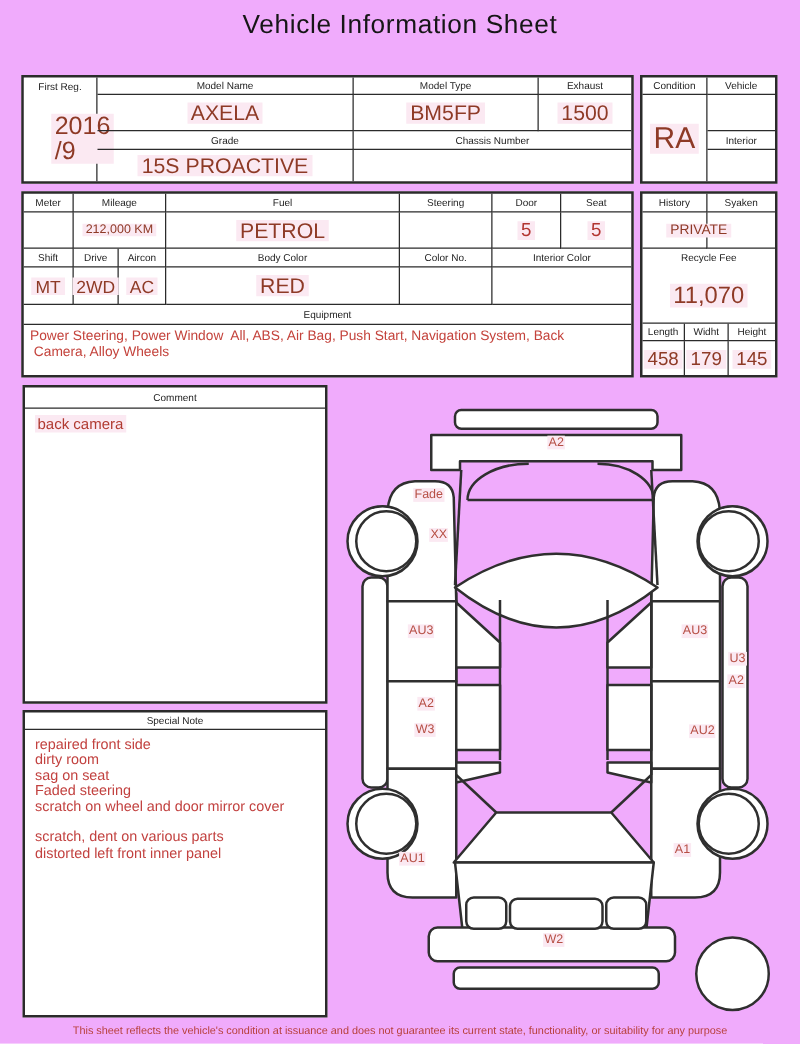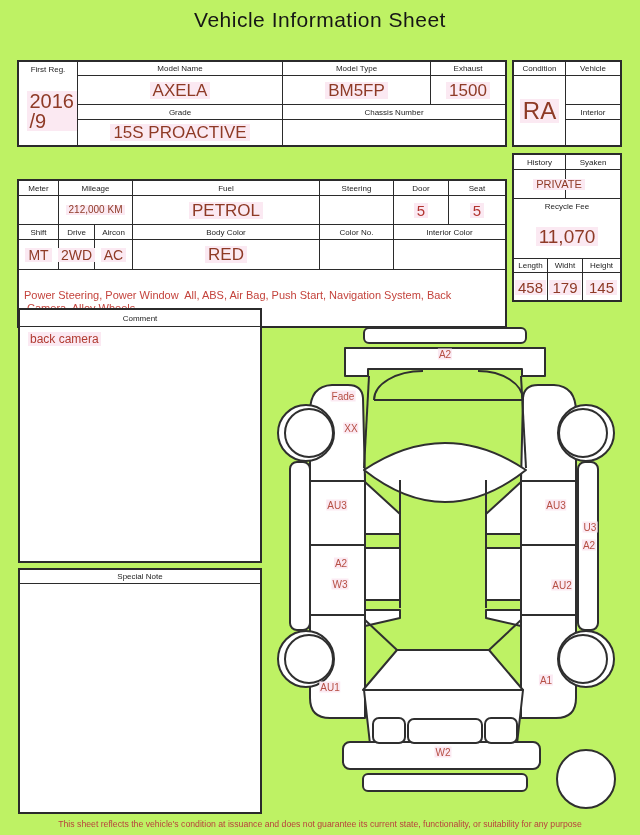--- a/index.html
+++ b/index.html
@@ -1,29 +1,29 @@
 <!DOCTYPE html>
 <html><head>
 <meta charset="utf-8">
 <style>
   html,body{margin:0;padding:0;background:#fff;}
-  .sheet{position:relative;width:640px;height:835px;background:#bef264;
+  .sheet{position:relative;width:640px;height:835px;background:#f0abfc;
          font-family:"Liberation Sans",sans-serif;color:#222;overflow:hidden;}
   .title{position:absolute;left:0;top:8px;width:100%;text-align:center;
          font-size:21px;letter-spacing:.5px;color:#161616;}
   .box{position:absolute;border:2px solid #2b2b2b;box-sizing:border-box;background:#fff;}
   .grid{display:grid;box-sizing:border-box;}
   .c{box-sizing:border-box;display:flex;align-items:center;justify-content:center;overflow:visible;}
   .h{font-size:8px;color:#1d1d1d;}
   .br{border-right:1.5px solid #2b2b2b;}
   .bb{border-bottom:1.5px solid #2b2b2b;}
   .v{color:#8e3a26;}
   .hl{background:#fbe9f2;padding:0 3px;white-space:pre-line;text-align:center;line-height:1.0;}
   .big{font-size:17px;}
-  .leftalign{justify-content:flex-end;margin-left:36px;}
+  .leftalign{justify-content:center;margin-left:36px;}
   .note-lines{white-space:pre-line;font-size:11.5px;line-height:12.4px;color:#c2413f;padding:6px 8px;}
   .equip{font-size:11px;line-height:13px;color:#c4433c;padding:3px 5px;white-space:pre-wrap;
          align-items:flex-start;justify-content:flex-start;text-align:left;}
   .diagram{position:absolute;left:272px;top:312px;width:372px;height:499px;}
   .diagram svg{position:absolute;left:0;top:0;}
   .dlabel{position:absolute;transform:translate(-50%,-50%);font-size:10px;color:#b64f44;
           background:#fbe9f2;padding:0 1px;white-space:nowrap;}
   .footer{position:absolute;left:0;top:819px;width:100%;text-align:center;
           font-size:8.7px;color:#b8403c;}
 </style>
@@ -66,21 +66,21 @@
     <div class="c h br bb" style="grid-area:1/1">Condition</div>
     <div class="c h bb" style="grid-area:1/2">Vehicle</div>
     <div class="c v br" style="grid-area:2/1/5/2;font-size:24px;">
         <span class="hl">RA</span>
       </div>
     <div class="c bb" style="grid-area:2/2"></div>
     <div class="c h bb" style="grid-area:3/2">Interior</div>
     <div class="c" style="grid-area:4/2"></div>
   </div>
 
-  <div class="box grid" style="left:17px;top:153px;width:490px;height:149px;grid-template-columns:40px 36px 38px 187px 74px 55px 56px;grid-template-rows:15px 29px 15px 30px 16px 40px;margin-top:26px;">
+  <div class="box grid" style="left:17px;top:153px;width:490px;height:149px;grid-template-columns:40px 36px 38px 187px 74px 55px 56px;grid-template-rows:15px 29px 15px 30px 16px 40px;">
     <div class="c h br bb" style="grid-area:1/1">Meter</div>
     <div class="c h br bb" style="grid-area:1/2/2/4">Mileage</div>
     <div class="c h br bb" style="grid-area:1/4">Fuel</div>
     <div class="c h br bb" style="grid-area:1/5">Steering</div>
     <div class="c h br bb" style="grid-area:1/6">Door</div>
     <div class="c h bb" style="grid-area:1/7">Seat</div>
 
     <div class="c br bb" style="grid-area:2/1"></div>
     <div class="c v br bb" style="grid-area:2/2/3/4;font-size:10px;">
         <span class="hl">212,000 KM</span>
@@ -111,20 +111,21 @@
       </div>
     <div class="c v br bb" style="grid-area:4/3;font-size:14px;">
         <span class="hl">AC</span>
       </div>
     <div class="c v big br bb" style="grid-area:4/4">
         <span class="hl">RED</span>
       </div>
     <div class="c br bb" style="grid-area:4/5"></div>
     <div class="c bb" style="grid-area:4/6/5/8"></div>
 
+    <div class="c h bb" style="grid-area:5/1/6/8">Equipment</div>
     <div class="c equip" style="grid-area:6/1/7/8">Power Steering, Power Window  All, ABS, Air Bag, Push Start, Navigation System, Back
  Camera, Alloy Wheels</div>
   </div>
 
   <div class="box" style="left:512px;top:153px;width:110px;height:149px;">
     <div class="grid" style="grid-template-columns:52px 54px;grid-template-rows:15px 29px;">
       <div class="c h br bb" style="grid-area:1/1">History</div>
       <div class="c h bb" style="grid-area:1/2">Syaken</div>
       <div class="c v br bb" style="grid-area:2/1;font-size:11px;padding-left:39px;">
           <span class="hl">PRIVATE</span>
@@ -152,20 +153,28 @@
   </div>
 
   <div class="box" style="left:18px;top:308px;width:244px;height:255px;">
     <div class="c h bb" style="height:17px;">Comment</div>
     <div style="padding:5px 8px;font-size:12px;color:#b03a30;">
       <span class="hl" style="padding:0 2px;">back camera</span></div>
   </div>
 
   <div class="box" style="left:18px;top:568px;width:244px;height:246px;">
     <div class="c h bb" style="height:14px;">Special Note</div>
+    <div class="note-lines">repaired front side
+dirty room
+sag on seat
+Faded steering
+scratch on wheel and door mirror cover
+
+scratch, dent on various parts
+distorted left front inner panel</div>
   </div>
 
   <div class="diagram">
     <svg width="372" height="499" viewBox="0 0 372 499">
       <g stroke="#2f2f2f" stroke-width="2" fill="#ffffff" stroke-linejoin="round">
 
         <rect x="18" y="150" width="20" height="168" rx="7"></rect>
         <rect x="306" y="150" width="20" height="168" rx="7"></rect>
 
         <path d="M38,169 V100 Q38,74 60,73 H76 Q90,73 91,86 L93,169 Z"></path>

